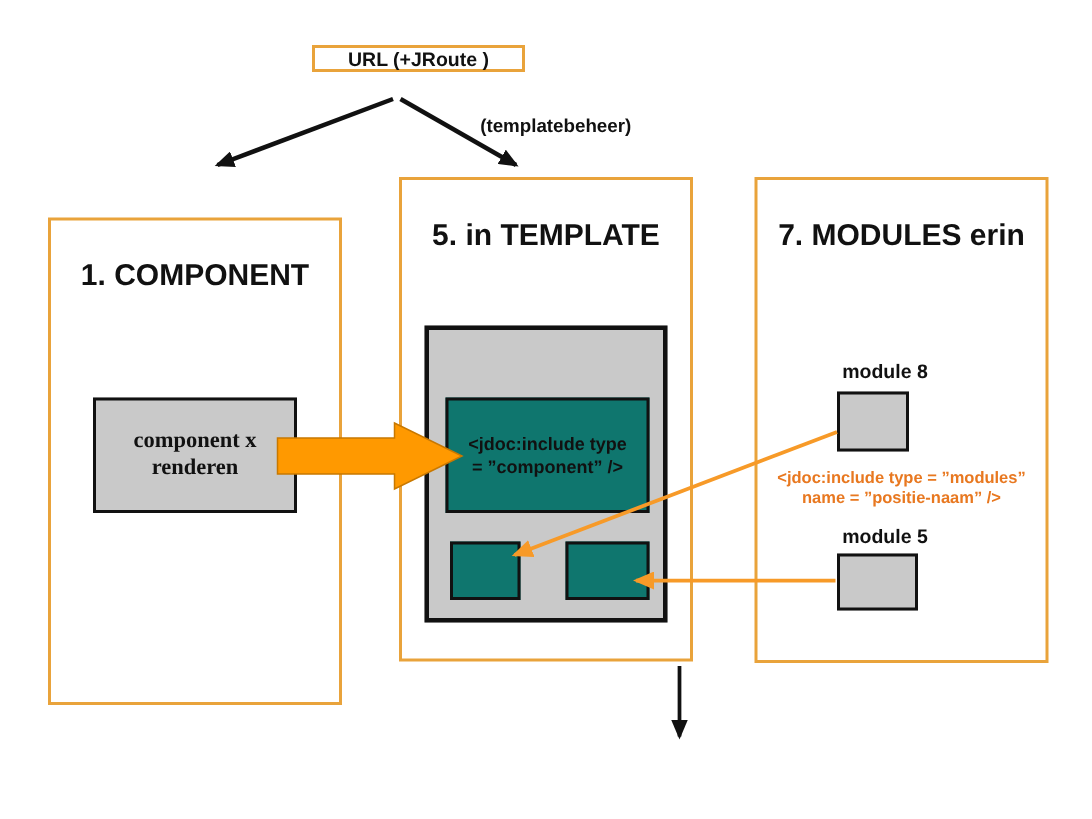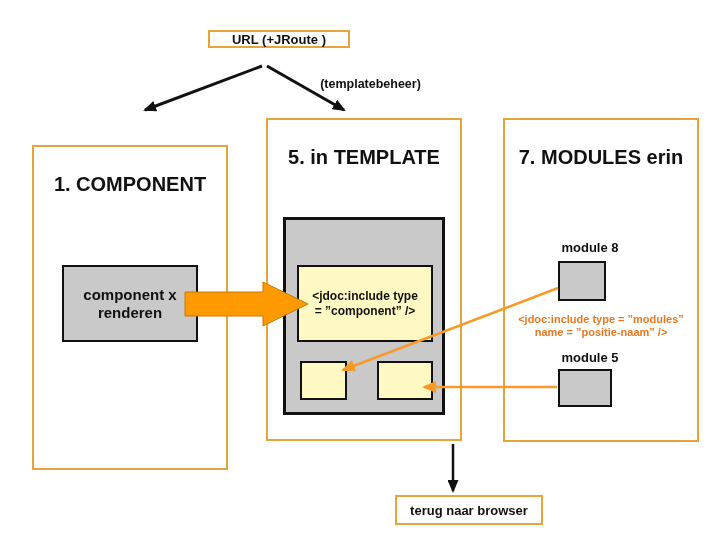--- a/index.html
+++ b/index.html
@@ -16,42 +16,42 @@
     position:relative;width:728px;height:546px;background:#ffffff;
     font-family:"Liberation Sans",sans-serif;font-weight:bold;color:var(--ink);
     overflow:hidden;
   }
   .abs{position:absolute;box-sizing:border-box;}
   .obox{border:2px solid var(--accent-border);background:#fff;
         display:flex;align-items:center;justify-content:center;text-align:center;}
   .kbox{border:2px solid var(--ink);display:flex;align-items:center;justify-content:center;text-align:center;}
   .kbox3{border:3px solid var(--ink);box-sizing:border-box;}
   .gray{background:var(--gray-fill);}
-  .white{background:#fef9c3;}
+  .white{background:#0f766e;}
   .pre{white-space:pre-line;line-height:1.18;}
   .lbl{text-align:center;line-height:1.15;}
   .col-title{position:absolute;top:26px;left:0;width:100%;text-align:center;
              font-size:20px;letter-spacing:0;}
   .overlay{position:absolute;left:0;top:0;width:728px;height:546px;pointer-events:none;}
 </style>
 </head>
 <body>
 
 <div class="stage">
 
   <div class="abs obox" style="left:208px;top:30px;width:142px;height:18px;font-size:13px;">
     <span>URL (+JRoute )</span>
   </div>
 
   <div class="abs lbl" style="left:318px;top:77px;width:105px;font-size:12.5px;">(templatebeheer)</div>
 
   <div class="abs obox" style="left:32px;top:118px;width:196px;height:325px;margin-top:27px;">
     <div class="col-title">1. COMPONENT</div>
   </div>
-  <div class="abs kbox gray pre" style="left:62px;top:265px;width:136px;height:77px;font-size:15px;">component x
+  <div class="abs kbox gray pre" style="left:62px;top:265px;width:136px;height:77px;font-size:15px;font-family:Liberation Serif, serif;">component x
 renderen</div>
 
   <div class="abs obox" style="left:266px;top:118px;width:196px;height:323px;">
     <div class="col-title">5. in TEMPLATE</div>
   </div>
   <div class="abs kbox3 gray" style="left:283px;top:217px;width:162px;height:198px;"></div>
   <div class="abs kbox white pre" style="left:297px;top:265px;width:136px;height:77px;font-size:12px;">&lt;jdoc:include type
 = ”component” /&gt;</div>
   <div class="abs kbox white" style="left:300px;top:361px;width:47px;height:39px;"></div>
   <div class="abs kbox white" style="left:377px;top:361px;width:56px;height:39px;"></div>
@@ -59,23 +59,20 @@
   <div class="abs obox" style="left:503px;top:118px;width:196px;height:324px;">
     <div class="col-title">7. MODULES erin</div>
   </div>
   <div class="abs lbl" style="left:540px;top:241px;width:100px;font-size:13px;">module 8</div>
   <div class="abs kbox gray" style="left:558px;top:261px;width:48px;height:40px;"></div>
   <div class="abs lbl pre" style="left:505px;top:313px;width:192px;font-size:11px;color:var(--orange-text);">&lt;jdoc:include type  = ”modules”
 name = ”positie-naam” /&gt;</div>
   <div class="abs lbl" style="left:540px;top:351px;width:100px;font-size:13px;">module 5</div>
   <div class="abs kbox gray" style="left:558px;top:369px;width:54px;height:38px;"></div>
 
-  <div class="abs obox" style="left:395px;top:495px;width:148px;height:30px;font-size:13px;">
-    <span>terug naar browser</span>
-  </div>
 
   <svg class="overlay" viewBox="0 0 728 546">
     <defs>
       <marker id="mBlack" markerUnits="userSpaceOnUse" markerWidth="13" markerHeight="11" refX="11" refY="5.5" orient="auto">
         <polygon points="0,0 13,5.5 0,11" style="fill:var(--ink);"></polygon>
       </marker>
       <marker id="mOrange" markerUnits="userSpaceOnUse" markerWidth="14" markerHeight="12" refX="12" refY="6" orient="auto">
         <polygon points="0,0 14,6 0,12" style="fill:var(--thin-arrow);"></polygon>
       </marker>
     </defs>

